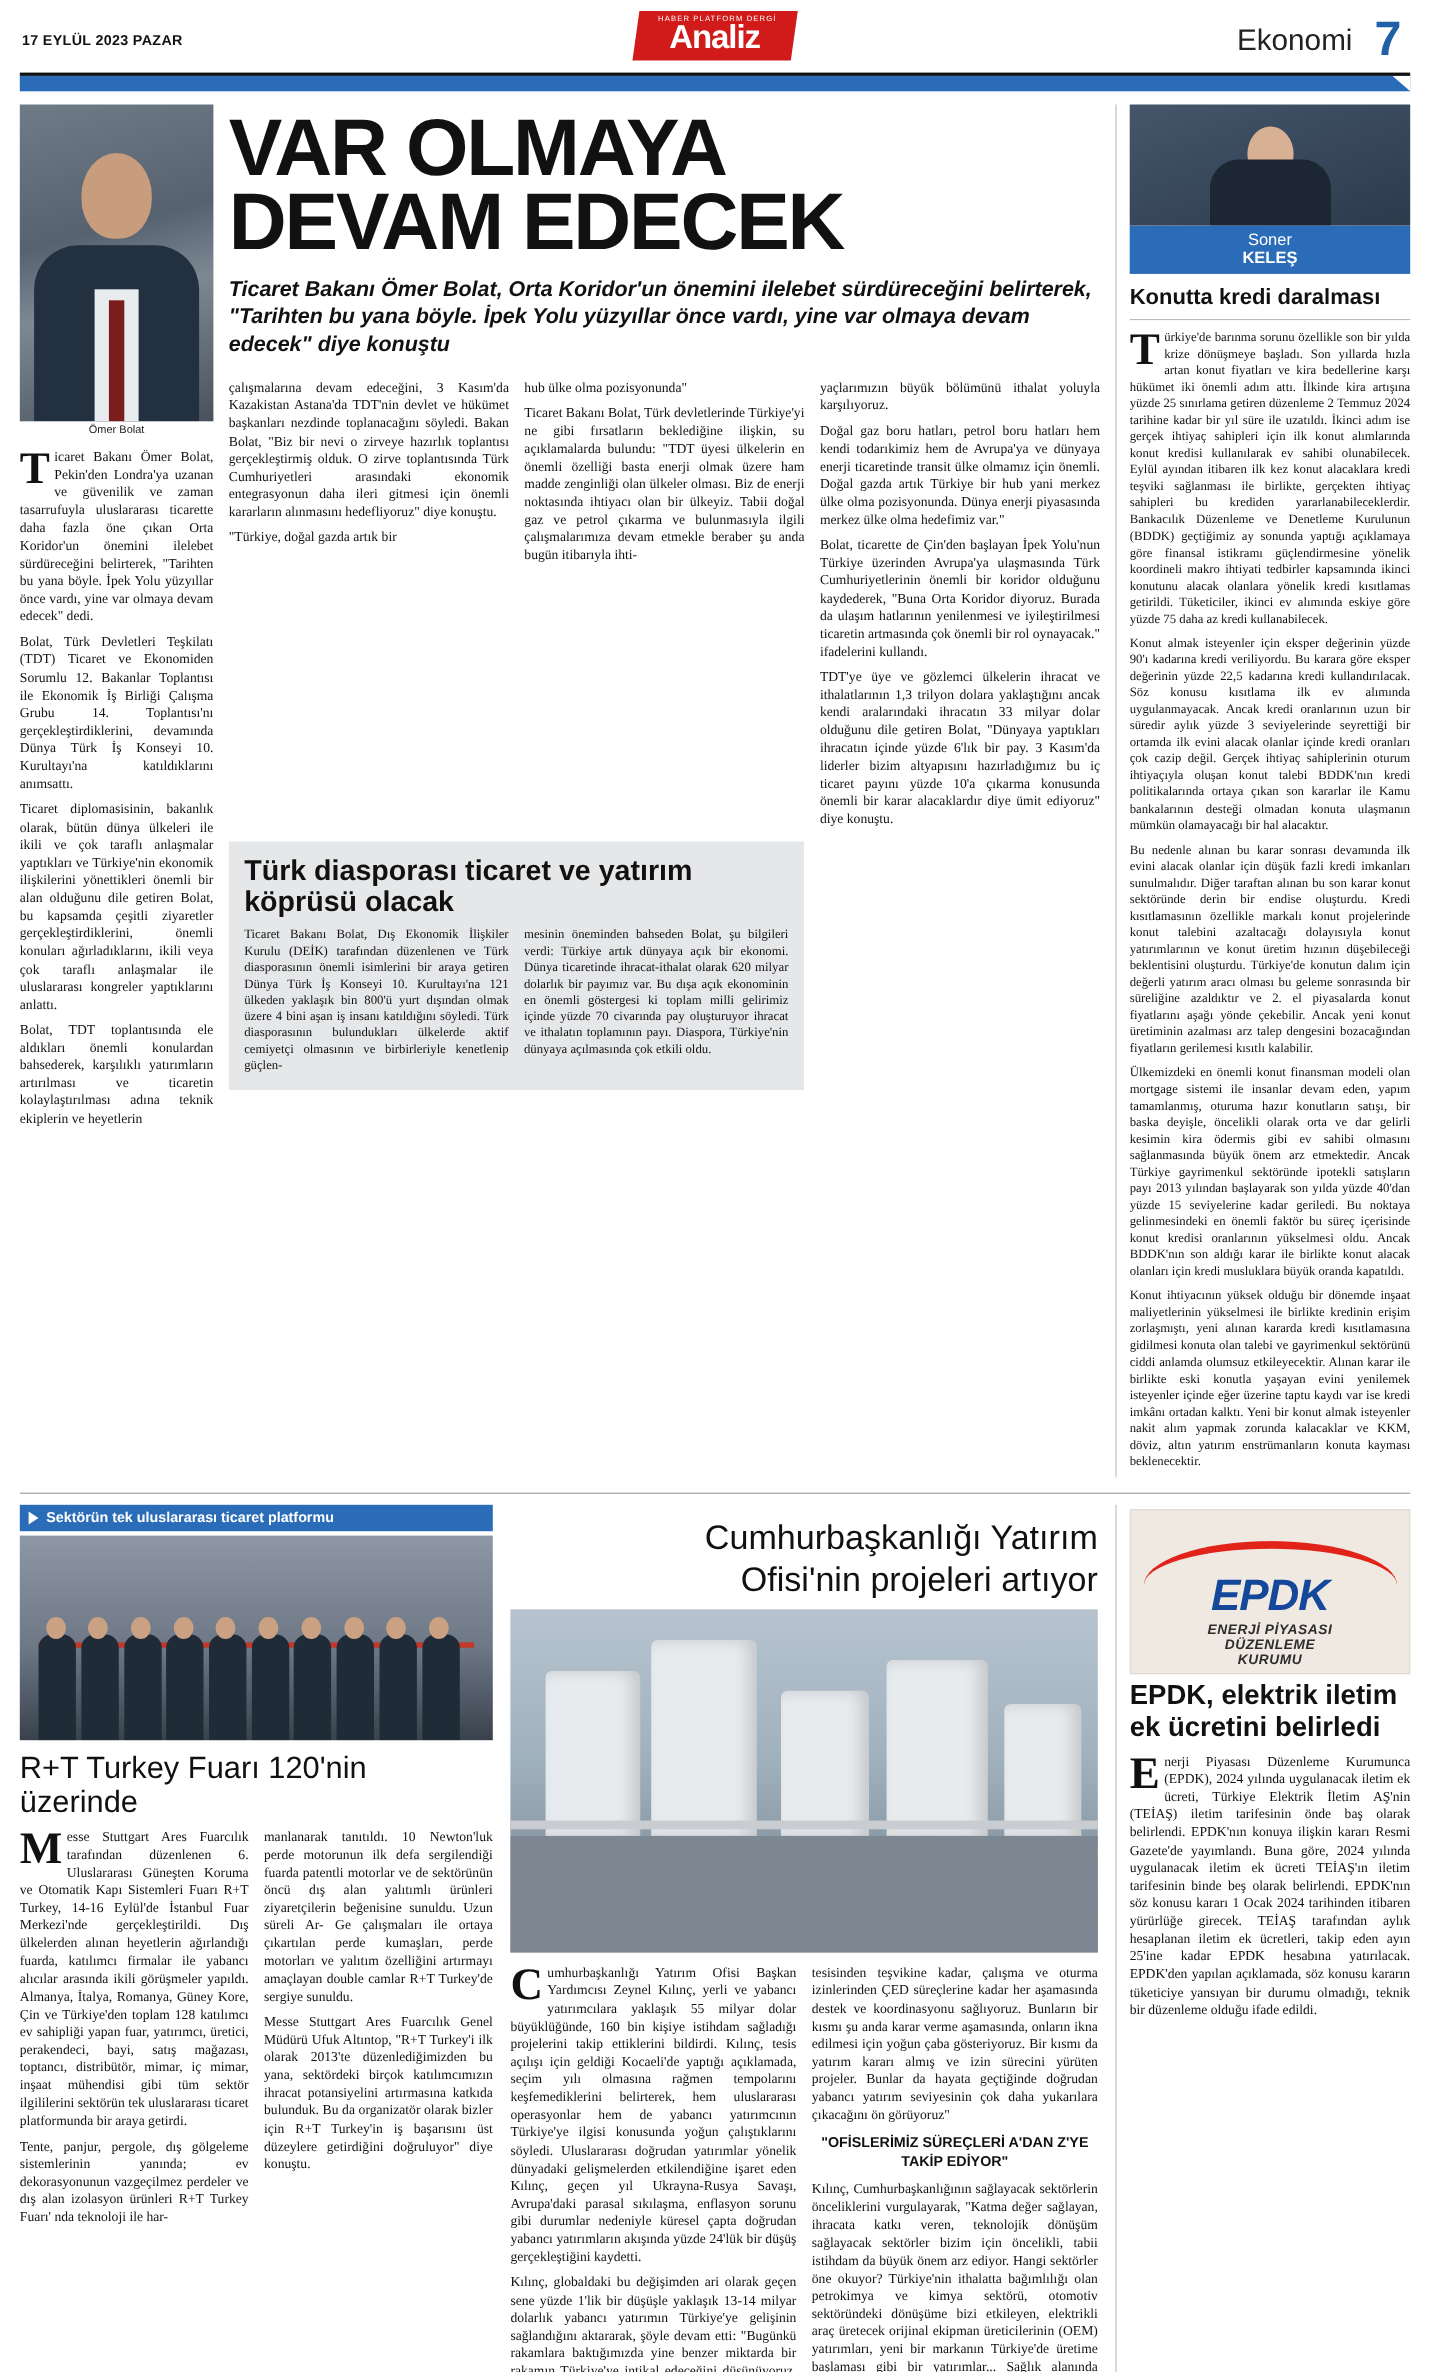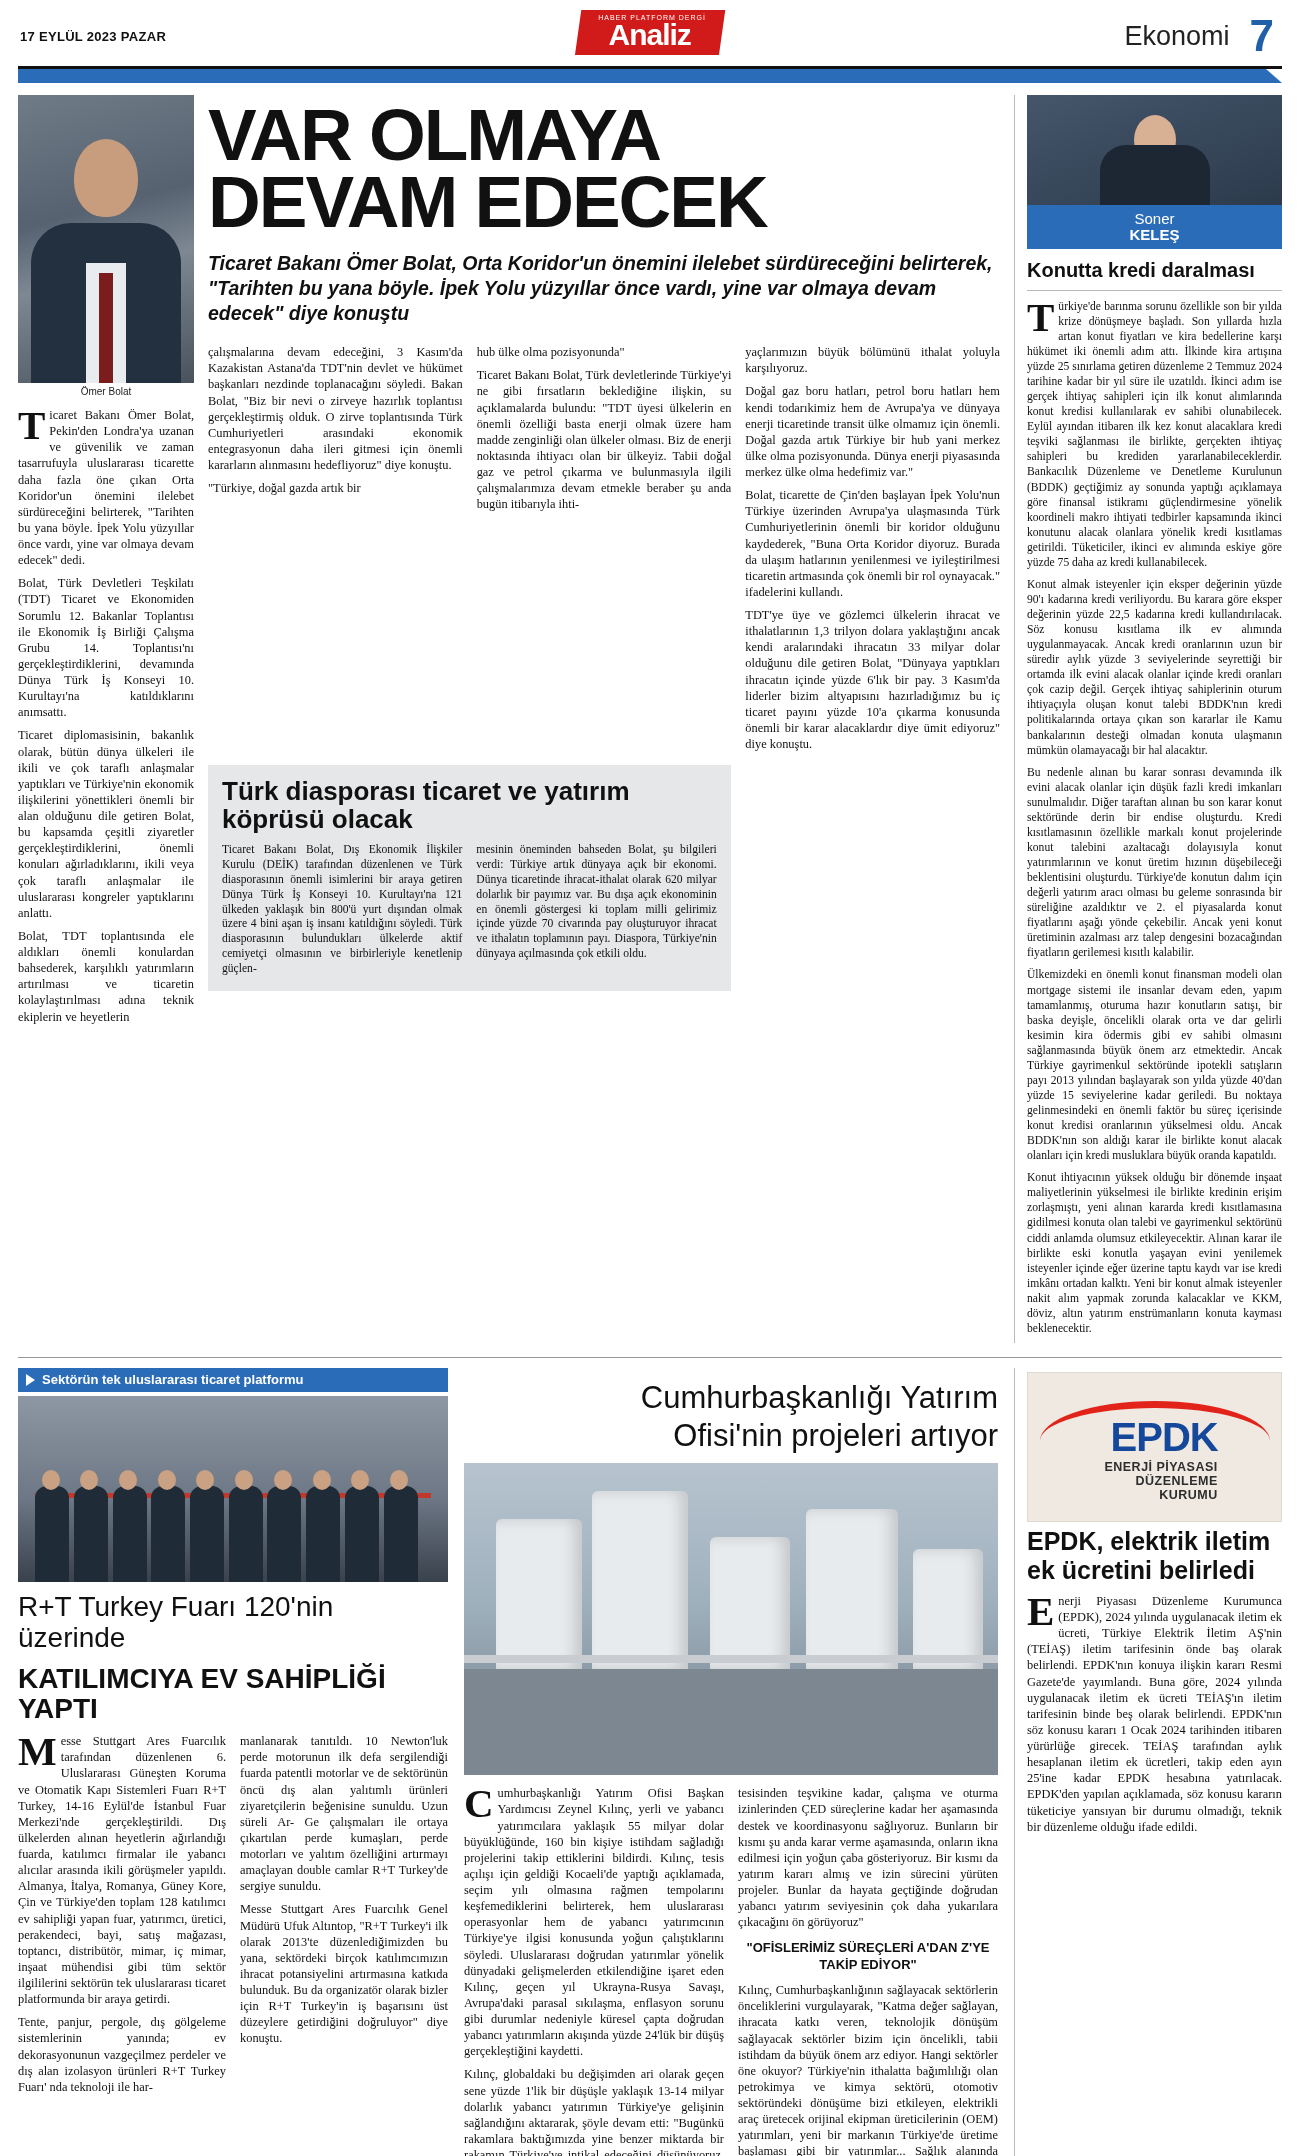--- a/index.html
+++ b/index.html
@@ -166,21 +166,21 @@
   .photo.plant .pipe{ position:absolute; background:#c9ccd0; }
 
   .quote-box {
     font-family:"Liberation Sans", sans-serif; font-weight:bold; font-size:13px;
     text-align:center; line-height:1.3; margin:10px 0 8px 0;
   }
   .epdk-photo{
     height:150px; background:#efe9e1; position:relative; overflow:hidden; margin-top:4px;
     border:1px solid #e0d9cf;
   }
-  .epdk-logo { position:absolute; left:50%; top:42px; transform:translateX(-50%); text-align:right;}
+  .epdk-logo { position:absolute; left:50%; top:56px; transform:translateX(-50%); text-align:center;font-style:italic;}
   .epdk-word { font-family:"Liberation Sans", sans-serif; font-weight:bold; font-size:40px; color:#15489b; letter-spacing:-1px;}
   .epdk-sub { font-family:"Liberation Sans", sans-serif; font-weight:bold; font-size:12.5px; color:#2d2d2d; letter-spacing:.5px;}
   .epdk-swoosh{ position:absolute; left:50%; top:28px; transform:translateX(-50%); width:230px;height:40px;
     border-top:7px solid #e2231a; border-radius:50%/100% 100% 0 0; }
 
   .two-col { display:flex; gap:14px; }
   .two-col p.body { flex:1 1 0; }
   .small-head {
     font-family:"Liberation Sans", sans-serif; font-weight:bold; font-size:25px; line-height:1.1;
     margin:6px 0 8px 0;
@@ -304,21 +304,20 @@
         <div class="pp" style="left:58%"></div>
           <div class="hd" style="left:59.5%; bottom:92px"></div>
         <div class="pp" style="left:67%"></div>
           <div class="hd" style="left:68.5%; bottom:92px"></div>
         <div class="pp" style="left:76%"></div>
           <div class="hd" style="left:77.5%; bottom:92px"></div>
         <div class="pp" style="left:85%"></div>
           <div class="hd" style="left:86.5%; bottom:92px"></div>
       </div>
       <div class="art-title">R+T Turkey Fuarı 120'nin üzerinde</div>
-      <div class="art-title bold">KATILIMCIYA EV SAHİPLİĞİ YAPTI</div>
       <div class="two-col" style="margin-top:8px">
         <div style="flex:1 1 0">
           <p class="body dropcap">Messe Stuttgart Ares Fuarcılık tarafından düzenlenen 6. Uluslararası Güneşten Koruma ve Otomatik Kapı Sistemleri Fuarı R+T Turkey, 14-16 Eylül'de İstanbul Fuar Merkezi'nde gerçekleştirildi. Dış ülkelerden alınan heyetlerin ağırlandığı fuarda, katılımcı firmalar ile yabancı alıcılar arasında ikili görüşmeler yapıldı. Almanya, İtalya, Romanya, Güney Kore, Çin ve Türkiye'den toplam 128 katılımcı ev sahipliği yapan fuar, yatırımcı, üretici, perakendeci, bayi, satış mağazası, toptancı, distribütör, mimar, iç mimar, inşaat mühendisi gibi tüm sektör ilgililerini sektörün tek uluslararası ticaret platformunda bir araya getirdi.</p>
           <p class="body">Tente, panjur, pergole, dış gölgeleme sistemlerinin yanında; ev dekorasyonunun vazgeçilmez perdeler ve dış alan izolasyon ürünleri R+T Turkey Fuarı' nda teknoloji ile har-</p>
         </div>
         <div style="flex:1 1 0">
           <p class="body">manlanarak tanıtıldı. 10 Newton'luk perde motorunun ilk defa sergilendiği fuarda patentli motorlar ve de sektörünün öncü dış alan yalıtımlı ürünleri ziyaretçilerin beğenisine sunuldu. Uzun süreli Ar- Ge çalışmaları ile ortaya çıkartılan perde kumaşları, perde motorları ve yalıtım özelliğini artırmayı amaçlayan double camlar R+T Turkey'de sergiye sunuldu.</p>
           <p class="body">Messe Stuttgart Ares Fuarcılık Genel Müdürü Ufuk Altıntop, "R+T Turkey'i ilk olarak 2013'te düzenlediğimizden bu yana, sektördeki birçok katılımcımızın ihracat potansiyelini artırmasına katkıda bulunduk. Bu da organizatör olarak bizler için R+T Turkey'in iş başarısını üst düzeylere getirdiğini doğruluyor" diye konuştu.</p>
         </div>
       </div>

